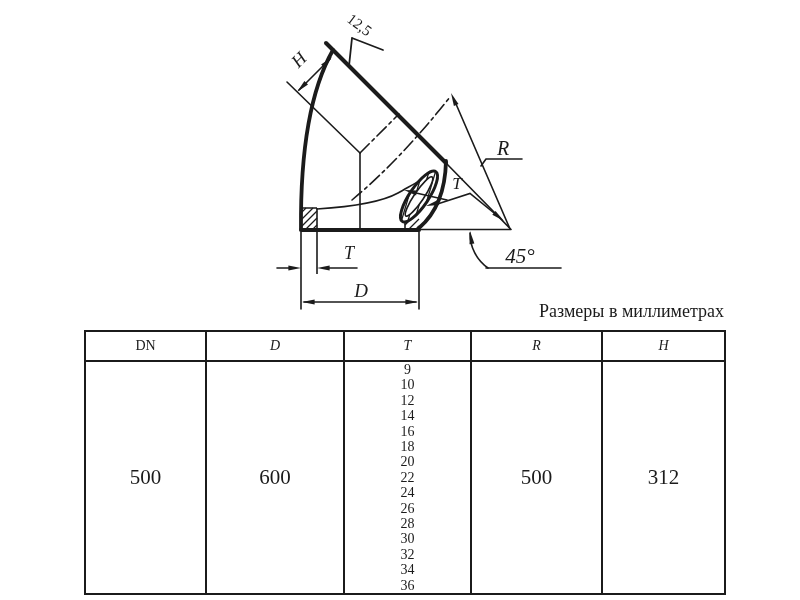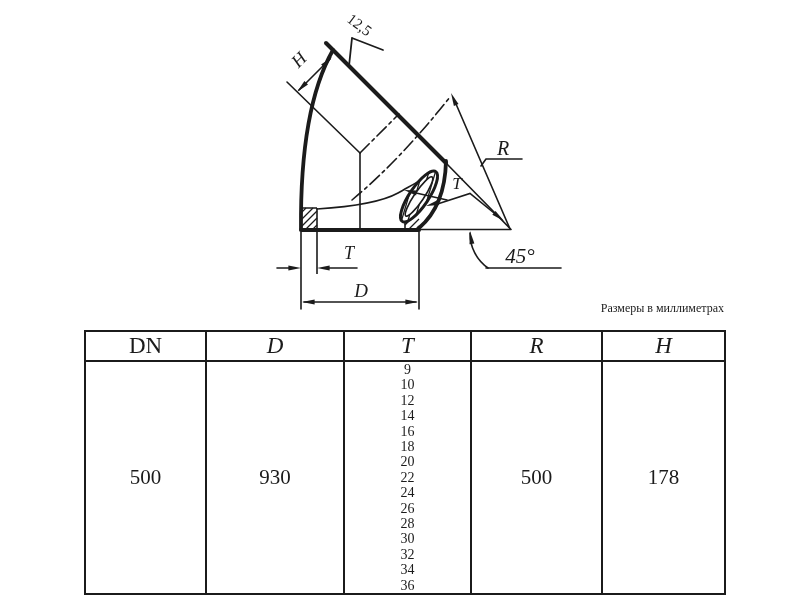--- a/index.html
+++ b/index.html
@@ -2,26 +2,26 @@
 <html><head>
 <meta charset="utf-8">
 <style>
   html,body{margin:0;padding:0;background:#fff;}
   #page{position:relative;width:800px;height:600px;background:#fff;overflow:hidden;
         font-family:"Liberation Serif",serif;color:#1b1b1b;}
   #drawing{position:absolute;left:0;top:0;}
   .dim-label{font-family:"Liberation Serif",serif;font-style:italic;fill:#1b1b1b;}
   .rough-label{font-family:"Liberation Serif",serif;fill:#1b1b1b;}
   #units-note{position:absolute;left:324px;top:301px;width:400px;text-align:right;
-              font-size:12px;color:#1b1b1b;}
+              font-size:18px;color:#1b1b1b;}
   #dim-table{position:absolute;left:84px;top:330px;width:640px;
              border-collapse:collapse;table-layout:fixed;
              font-family:"Liberation Serif",serif;color:#1b1b1b;}
   #dim-table th,#dim-table td{border:2px solid #1b1b1b;text-align:center;padding:0;}
-  #dim-table th{height:28px;font-size:23px;font-weight:normal;vertical-align:middle;}
+  #dim-table th{height:28px;font-size:14px;font-weight:normal;vertical-align:middle;}
   #dim-table th.it{font-style:italic;}
   #dim-table td{font-size:21px;vertical-align:middle;}
   #dim-table td.tcol{font-size:14px;line-height:15.4px;white-space:pre-line;
                      vertical-align:middle;padding:0;}
 </style>
 </head>
 <body>
 
 <div id="page">
 
@@ -140,35 +140,35 @@
         <th>DN</th>
         <th class="it">D</th>
         <th class="it">T</th>
         <th class="it">R</th>
         <th class="it">H</th>
       </tr>
     </thead>
     <tbody>
       <tr>
         <td>500</td>
-        <td>930</td>
+        <td>600</td>
         <td class="tcol">9
 10
 12
 14
 16
 18
 20
 22
 24
 26
 28
 30
 32
 34
 36</td>
         <td>500</td>
-        <td>178</td>
+        <td>312</td>
       </tr>
     </tbody>
   </table>
 
 </div>
 
 </body></html>

